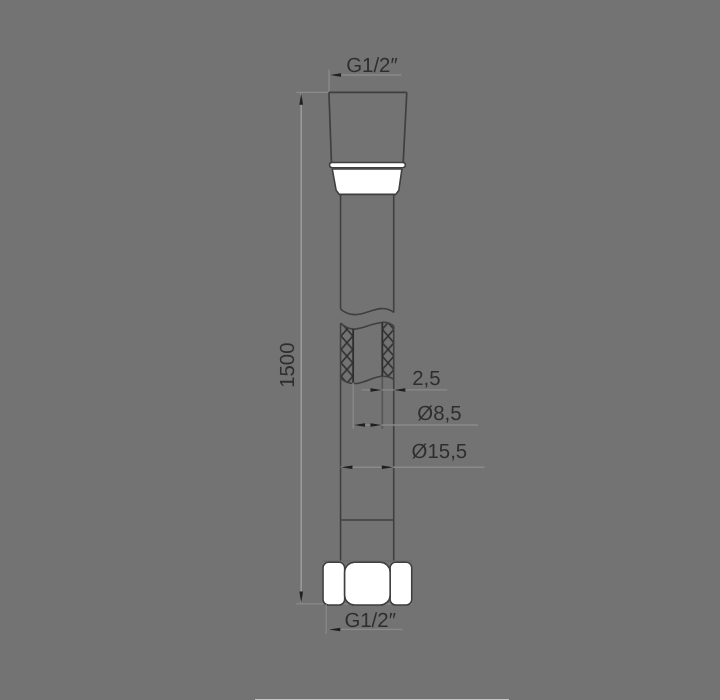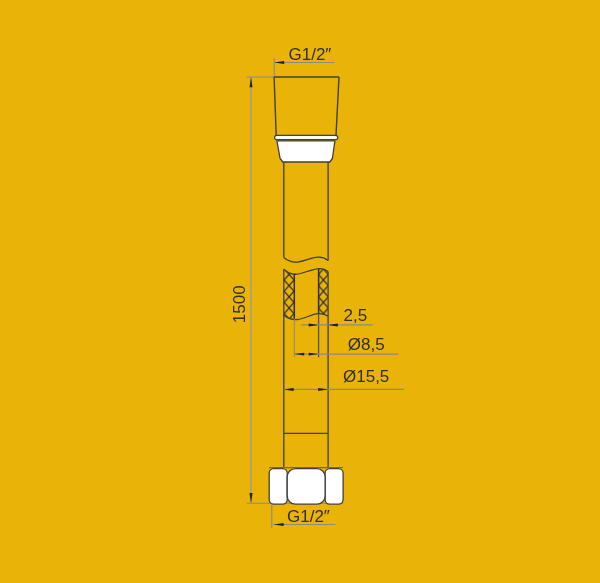--- a/index.html
+++ b/index.html
@@ -1,16 +1,16 @@
 <!DOCTYPE html>
 <html><head>
 <meta charset="utf-8">
 <style>
   html,body{margin:0;padding:0;background:#ffffff;}
-  .wrap{width:600px;height:583px;position:relative;background:#eab308;overflow:hidden;}
+  .wrap{width:600px;height:583px;position:relative;background:#737373;overflow:hidden;}
   svg{position:absolute;top:0;left:0;}
   text{font-family:"Liberation Sans", sans-serif;fill:#2e2e2e;}
 </style>
 </head>
 <body>
 <div class="wrap">
 <svg width="600" height="583" viewBox="0 0 600 583">
   <defs>
 
     <pattern id="xhatch" width="9.8" height="11.2" patternUnits="userSpaceOnUse">

